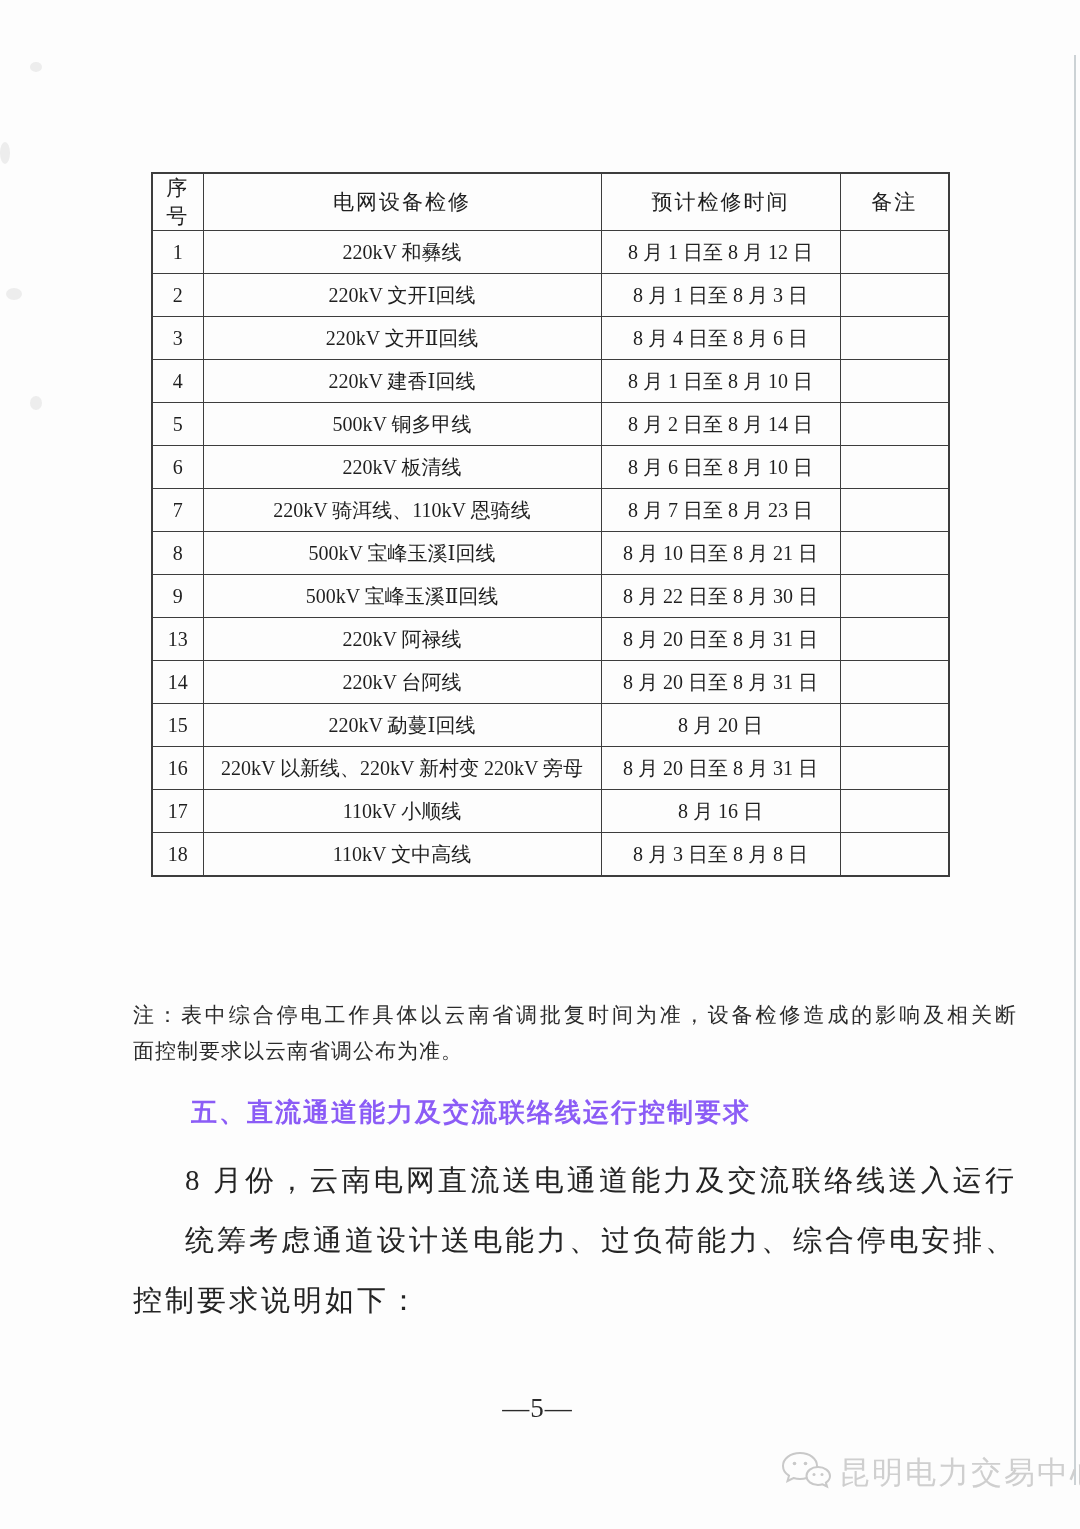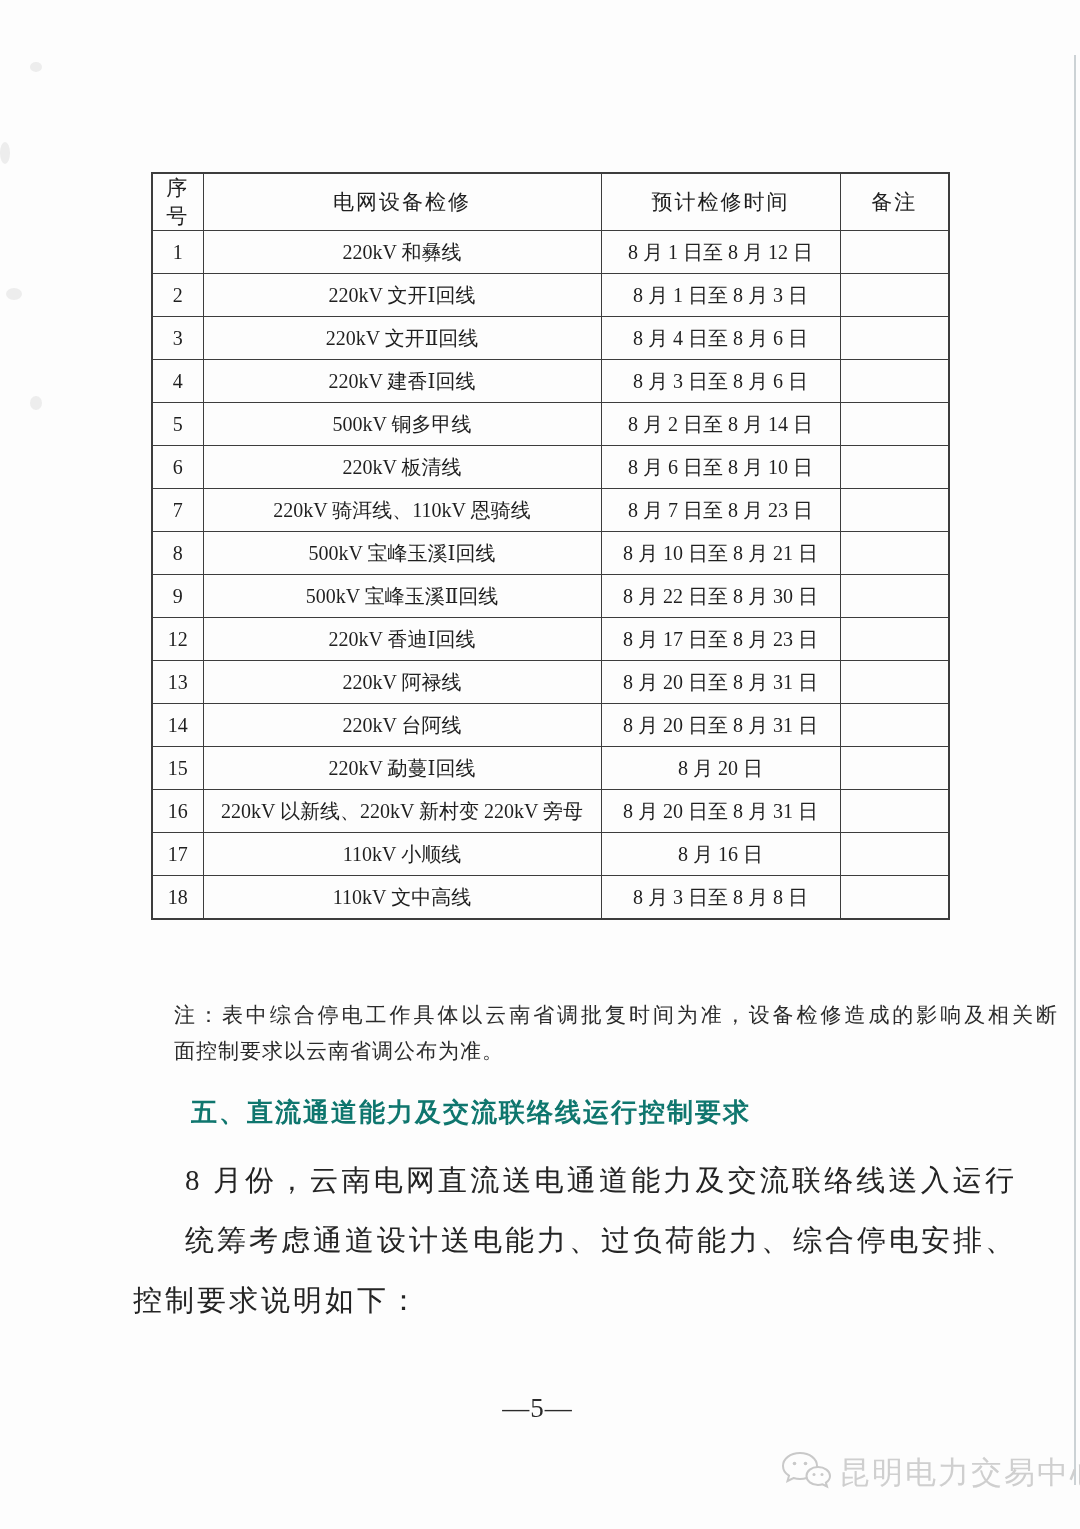--- a/index.html
+++ b/index.html
@@ -35,29 +35,29 @@
   }
   table.maintenance th { height:42px; font-size:21px; letter-spacing:2px; }
   table.maintenance td { height:42px; font-size:20px; white-space:nowrap; }
   col.c-no    { width:51px; }
   col.c-equip { width:398px; }
   col.c-time  { width:239px; }
   col.c-rem   { width:109px; }
   
   .note {
     position:absolute; left:133px; top:997px; width:884px;
-    font-size:21px; line-height:36px; letter-spacing:1px; color:#2b2b2b;margin-left:41px;
+    font-size:21px; line-height:36px; letter-spacing:1px; color:#2b2b2b;
   }
   .note .note-line.stretch { text-align:justify; text-align-last:justify; }
   
   .section-heading {
     position:absolute; left:133px; top:1095px; width:884px;
     font-family:"DejaVu Sans","Liberation Sans",sans-serif;
     font-weight:bold; font-size:26px; letter-spacing:2px;
-    color:#0f766e;
+    color:#8b5cf6;
     text-indent:58px;
     white-space:nowrap;
   }
   
   .body-paragraphs {
     position:absolute; left:133px; top:1150px; width:884px;
     font-size:29px; line-height:60px; letter-spacing:3px; color:#242424;
   }
   .body-line { height:60px; }
   .body-line.indent { text-indent:52px; }
@@ -116,21 +116,21 @@
   </tr>
       <tr>
     <td>3</td>
     <td>220kV 文开Ⅱ回线</td>
     <td>8 月 4 日至 8 月 6 日</td>
     <td></td>
   </tr>
       <tr>
     <td>4</td>
     <td>220kV 建香Ⅰ回线</td>
-    <td>8 月 3 日至 8 月 6 日</td>
+    <td>8 月 1 日至 8 月 10 日</td>
     <td></td>
   </tr>
       <tr>
     <td>5</td>
     <td>500kV 铜多甲线</td>
     <td>8 月 2 日至 8 月 14 日</td>
     <td></td>
   </tr>
       <tr>
     <td>6</td>
@@ -147,26 +147,20 @@
       <tr>
     <td>8</td>
     <td>500kV 宝峰玉溪Ⅰ回线</td>
     <td>8 月 10 日至 8 月 21 日</td>
     <td></td>
   </tr>
       <tr>
     <td>9</td>
     <td>500kV 宝峰玉溪Ⅱ回线</td>
     <td>8 月 22 日至 8 月 30 日</td>
-    <td></td>
-  </tr>
-      <tr>
-    <td>12</td>
-    <td>220kV 香迪Ⅰ回线</td>
-    <td>8 月 17 日至 8 月 23 日</td>
     <td></td>
   </tr>
       <tr>
     <td>13</td>
     <td>220kV 阿禄线</td>
     <td>8 月 20 日至 8 月 31 日</td>
     <td></td>
   </tr>
       <tr>
     <td>14</td>

